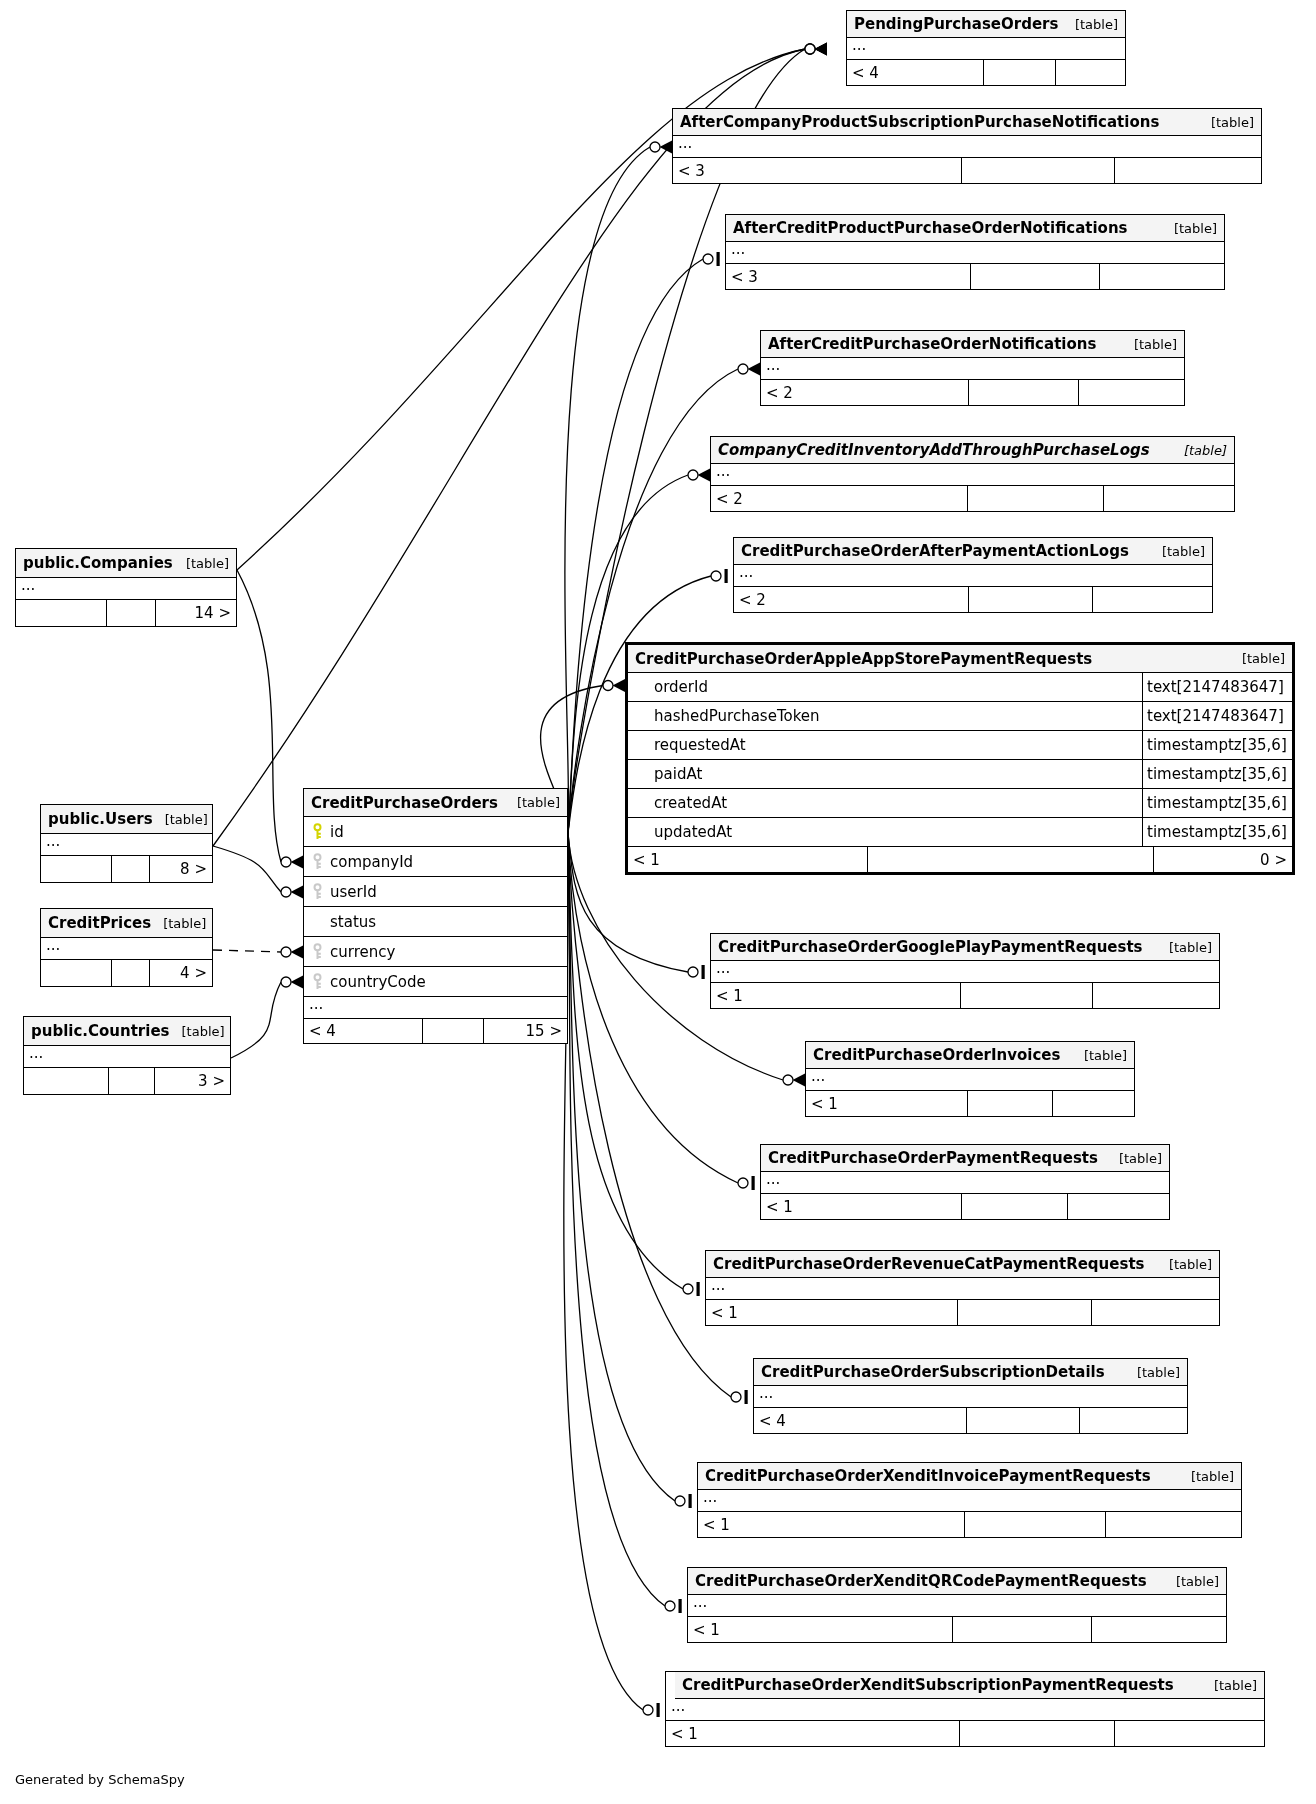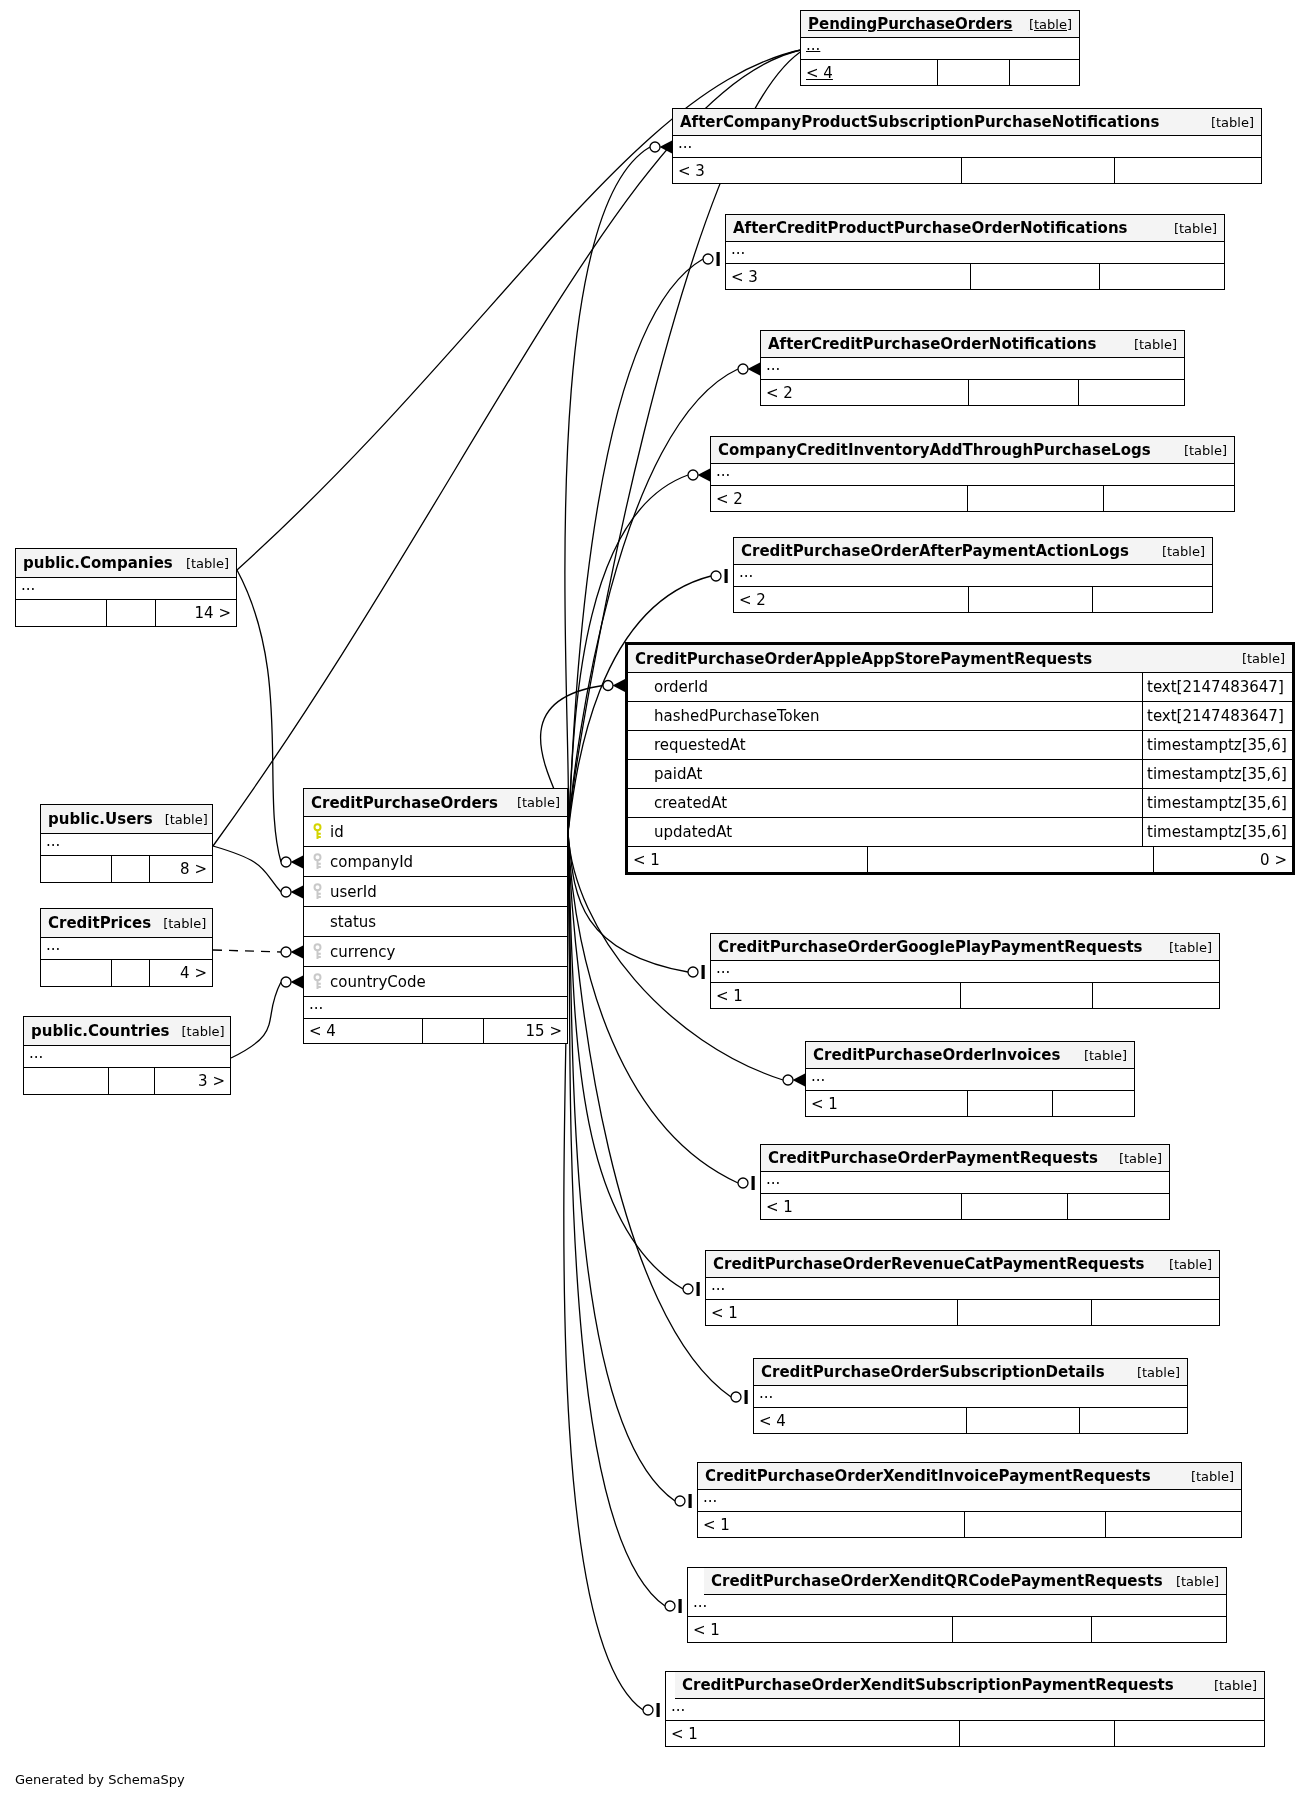--- a/index.html
+++ b/index.html
@@ -88,21 +88,21 @@
       <rect x="688.5" y="1494" width="3.2" height="14" fill="#000"></rect>
       <circle cx="680" cy="1501" r="5" fill="#fff" stroke="#000" stroke-width="1.3"></circle>
       <path d="M 568 833 C 574,1003 550,1526 665 1606" fill="none" stroke="#000" stroke-width="1.3"></path>
       <rect x="678.5" y="1599" width="3.2" height="14" fill="#000"></rect>
       <circle cx="670" cy="1606" r="5" fill="#fff" stroke="#000" stroke-width="1.3"></circle>
       <path d="M 568 833 C 574,1003 528,1630 643 1710" fill="none" stroke="#000" stroke-width="1.3"></path>
       <rect x="656.5" y="1703" width="3.2" height="14" fill="#000"></rect>
       <circle cx="648" cy="1710" r="5" fill="#fff" stroke="#000" stroke-width="1.3"></circle>
     </svg>
   <div id="credit">Generated by SchemaSpy</div>
-<div class="tbl" style="left: 800px; top: 10px; width: 280px; text-decoration: underline;">
+<div class="tbl" style="left: 846px; top: 10px; width: 280px;">
       <div class="tbl-header" style="height: 27px;">
         <span class="tbl-title">PendingPurchaseOrders</span>
         <span class="tbl-tag">[table]</span>
       </div>
       <div class="row ell" style="height: 22px;">...</div>
       <div class="footer" style="height: 25px;">
         <span class="fcell l" style="width: 49%;">&lt; 4</span>
         <span class="fcell m" style="width: 26%;"></span>
         <span class="fcell r" style="width: 25%;"></span>
       </div>
@@ -137,21 +137,21 @@
         <span class="tbl-tag">[table]</span>
       </div>
       <div class="row ell" style="height: 22px;">...</div>
       <div class="footer" style="height: 25px;">
         <span class="fcell l" style="width: 49%;">&lt; 2</span>
         <span class="fcell m" style="width: 26%;"></span>
         <span class="fcell r" style="width: 25%;"></span>
       </div>
     </div>
     <div class="tbl" style="left: 710px; top: 436px; width: 525px;">
-      <div class="tbl-header" style="height: 27px;">
+      <div class="tbl-header" style="height: 27px; font-style: italic;">
         <span class="tbl-title">CompanyCreditInventoryAddThroughPurchaseLogs</span>
         <span class="tbl-tag">[table]</span>
       </div>
       <div class="row ell" style="height: 22px;">...</div>
       <div class="footer" style="height: 25px;">
         <span class="fcell l" style="width: 49%;">&lt; 2</span>
         <span class="fcell m" style="width: 26%;"></span>
         <span class="fcell r" style="width: 25%;"></span>
       </div>
     </div>
@@ -383,21 +383,21 @@
         <span class="tbl-tag">[table]</span>
       </div>
       <div class="row ell" style="height: 22px;">...</div>
       <div class="footer" style="height: 25px;">
         <span class="fcell l" style="width: 49%;">&lt; 1</span>
         <span class="fcell m" style="width: 26%;"></span>
         <span class="fcell r" style="width: 25%;"></span>
       </div>
     </div>
     <div class="tbl" style="left: 687px; top: 1567px; width: 540px;">
-      <div class="tbl-header" style="height: 27px; margin-left: 16px;">
+      <div class="tbl-header" style="height: 27px;">
         <span class="tbl-title">CreditPurchaseOrderXenditQRCodePaymentRequests</span>
         <span class="tbl-tag">[table]</span>
       </div>
       <div class="row ell" style="height: 22px;">...</div>
       <div class="footer" style="height: 25px;">
         <span class="fcell l" style="width: 49%;">&lt; 1</span>
         <span class="fcell m" style="width: 26%;"></span>
         <span class="fcell r" style="width: 25%;"></span>
       </div>
     </div>

